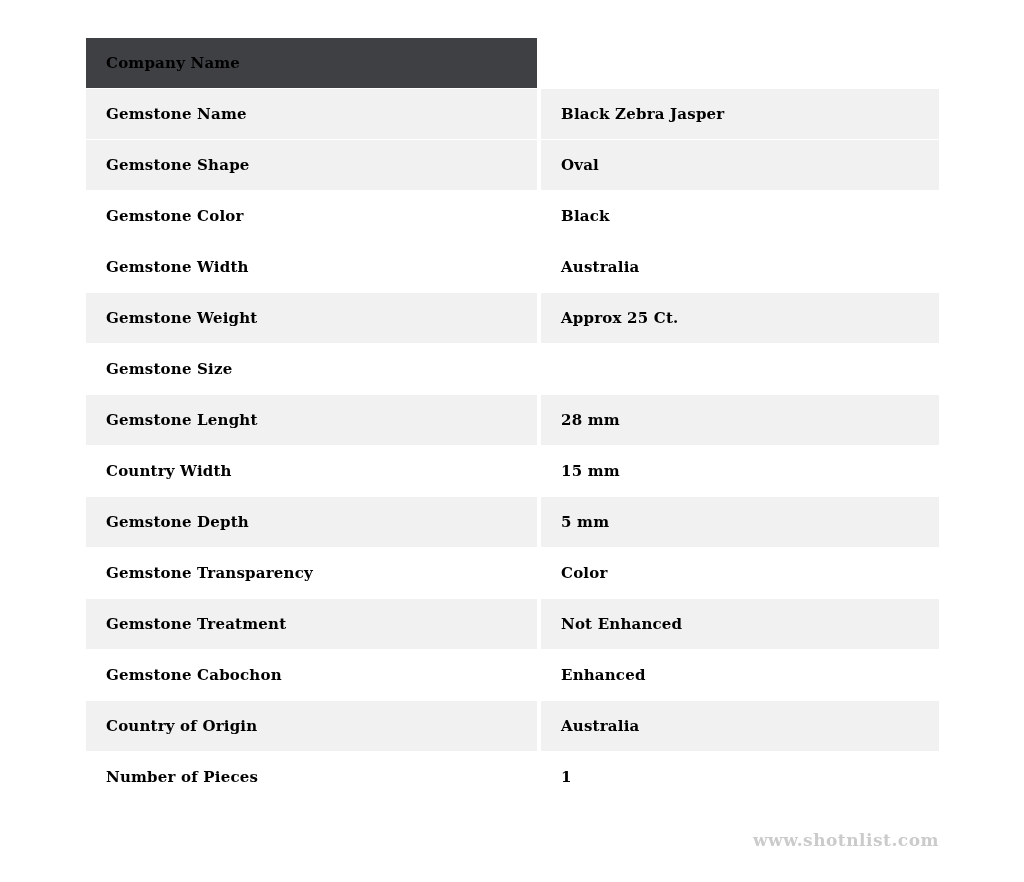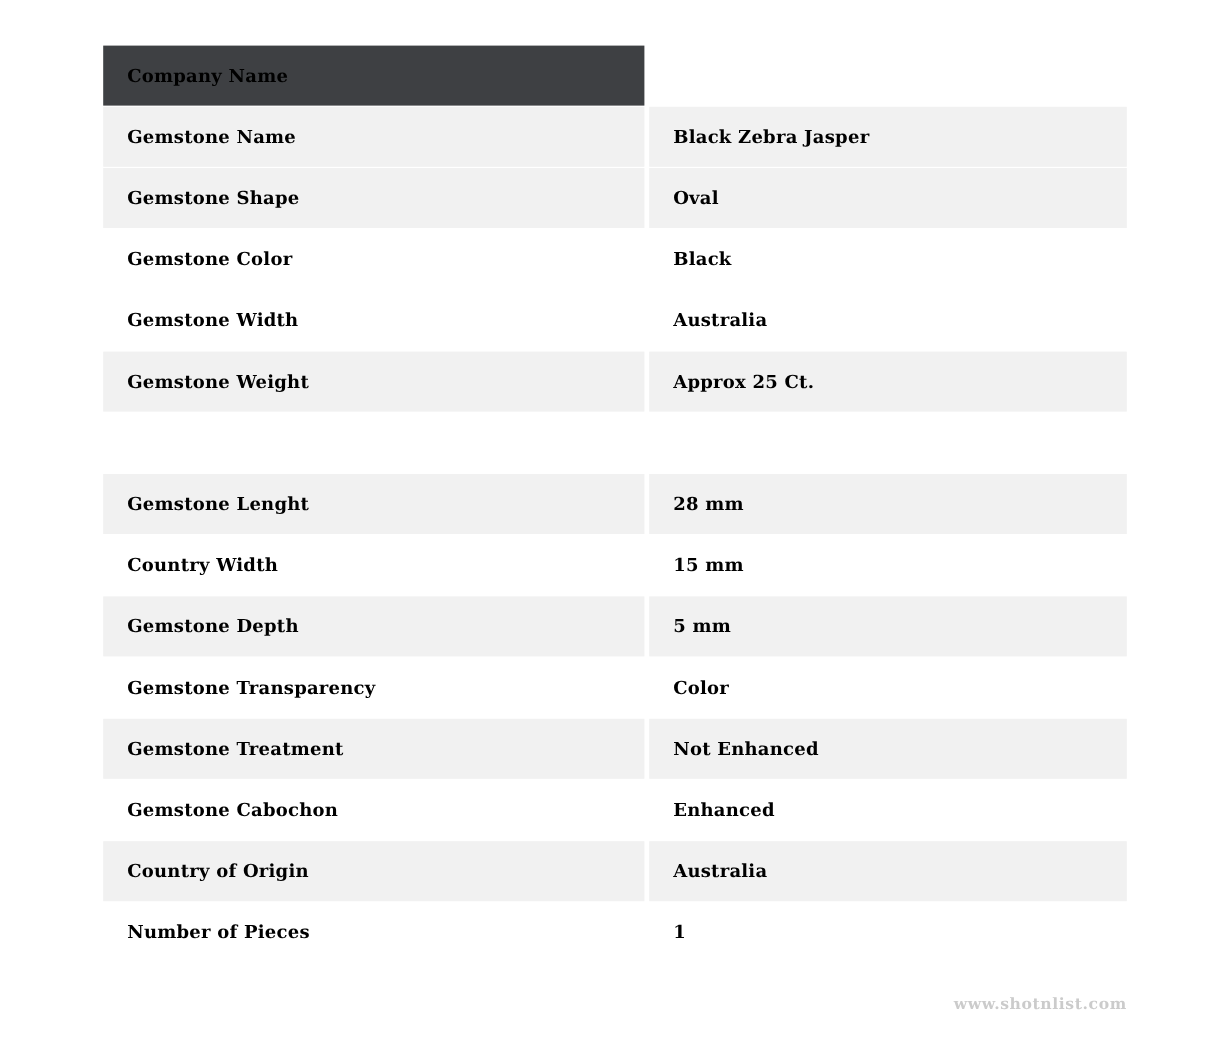--- a/index.html
+++ b/index.html
@@ -41,21 +41,21 @@
   .spec-row.header .cell { background: #3e4043; }
   .spec-row.alt .cell    { background: #f1f1f1; }
   .spec-row.plain .cell  { background: #ffffff; }
   .watermark {
     position: absolute;
     left: 86px;
     top: 830px;
     width: 853px;
     text-align: right;
     font-weight: bold;
-    font-size: 13px;
+    font-size: 17px;
     letter-spacing: 0.5px;
     color: #cbcbcb;
   }
 </style>
 </head>
 <body>
 
 <div class="spec-table">
   <div class="spec-row header">
     <div class="cell label">Company Name</div>
@@ -80,20 +80,21 @@
     <div class="cell label">Gemstone Width</div>
     <div class="cell value">Australia</div>
   </div>
 
   <div class="spec-row alt">
     <div class="cell label">Gemstone Weight</div>
     <div class="cell value">Approx 25 Ct.</div>
   </div>
 
   <div class="spec-row plain">
+    <div class="cell label">Gemstone Size</div>
   </div>
 
   <div class="spec-row alt">
     <div class="cell label">Gemstone Lenght</div>
     <div class="cell value">28 mm</div>
   </div>
 
   <div class="spec-row plain">
     <div class="cell label">Country Width</div>
     <div class="cell value">15 mm</div>

